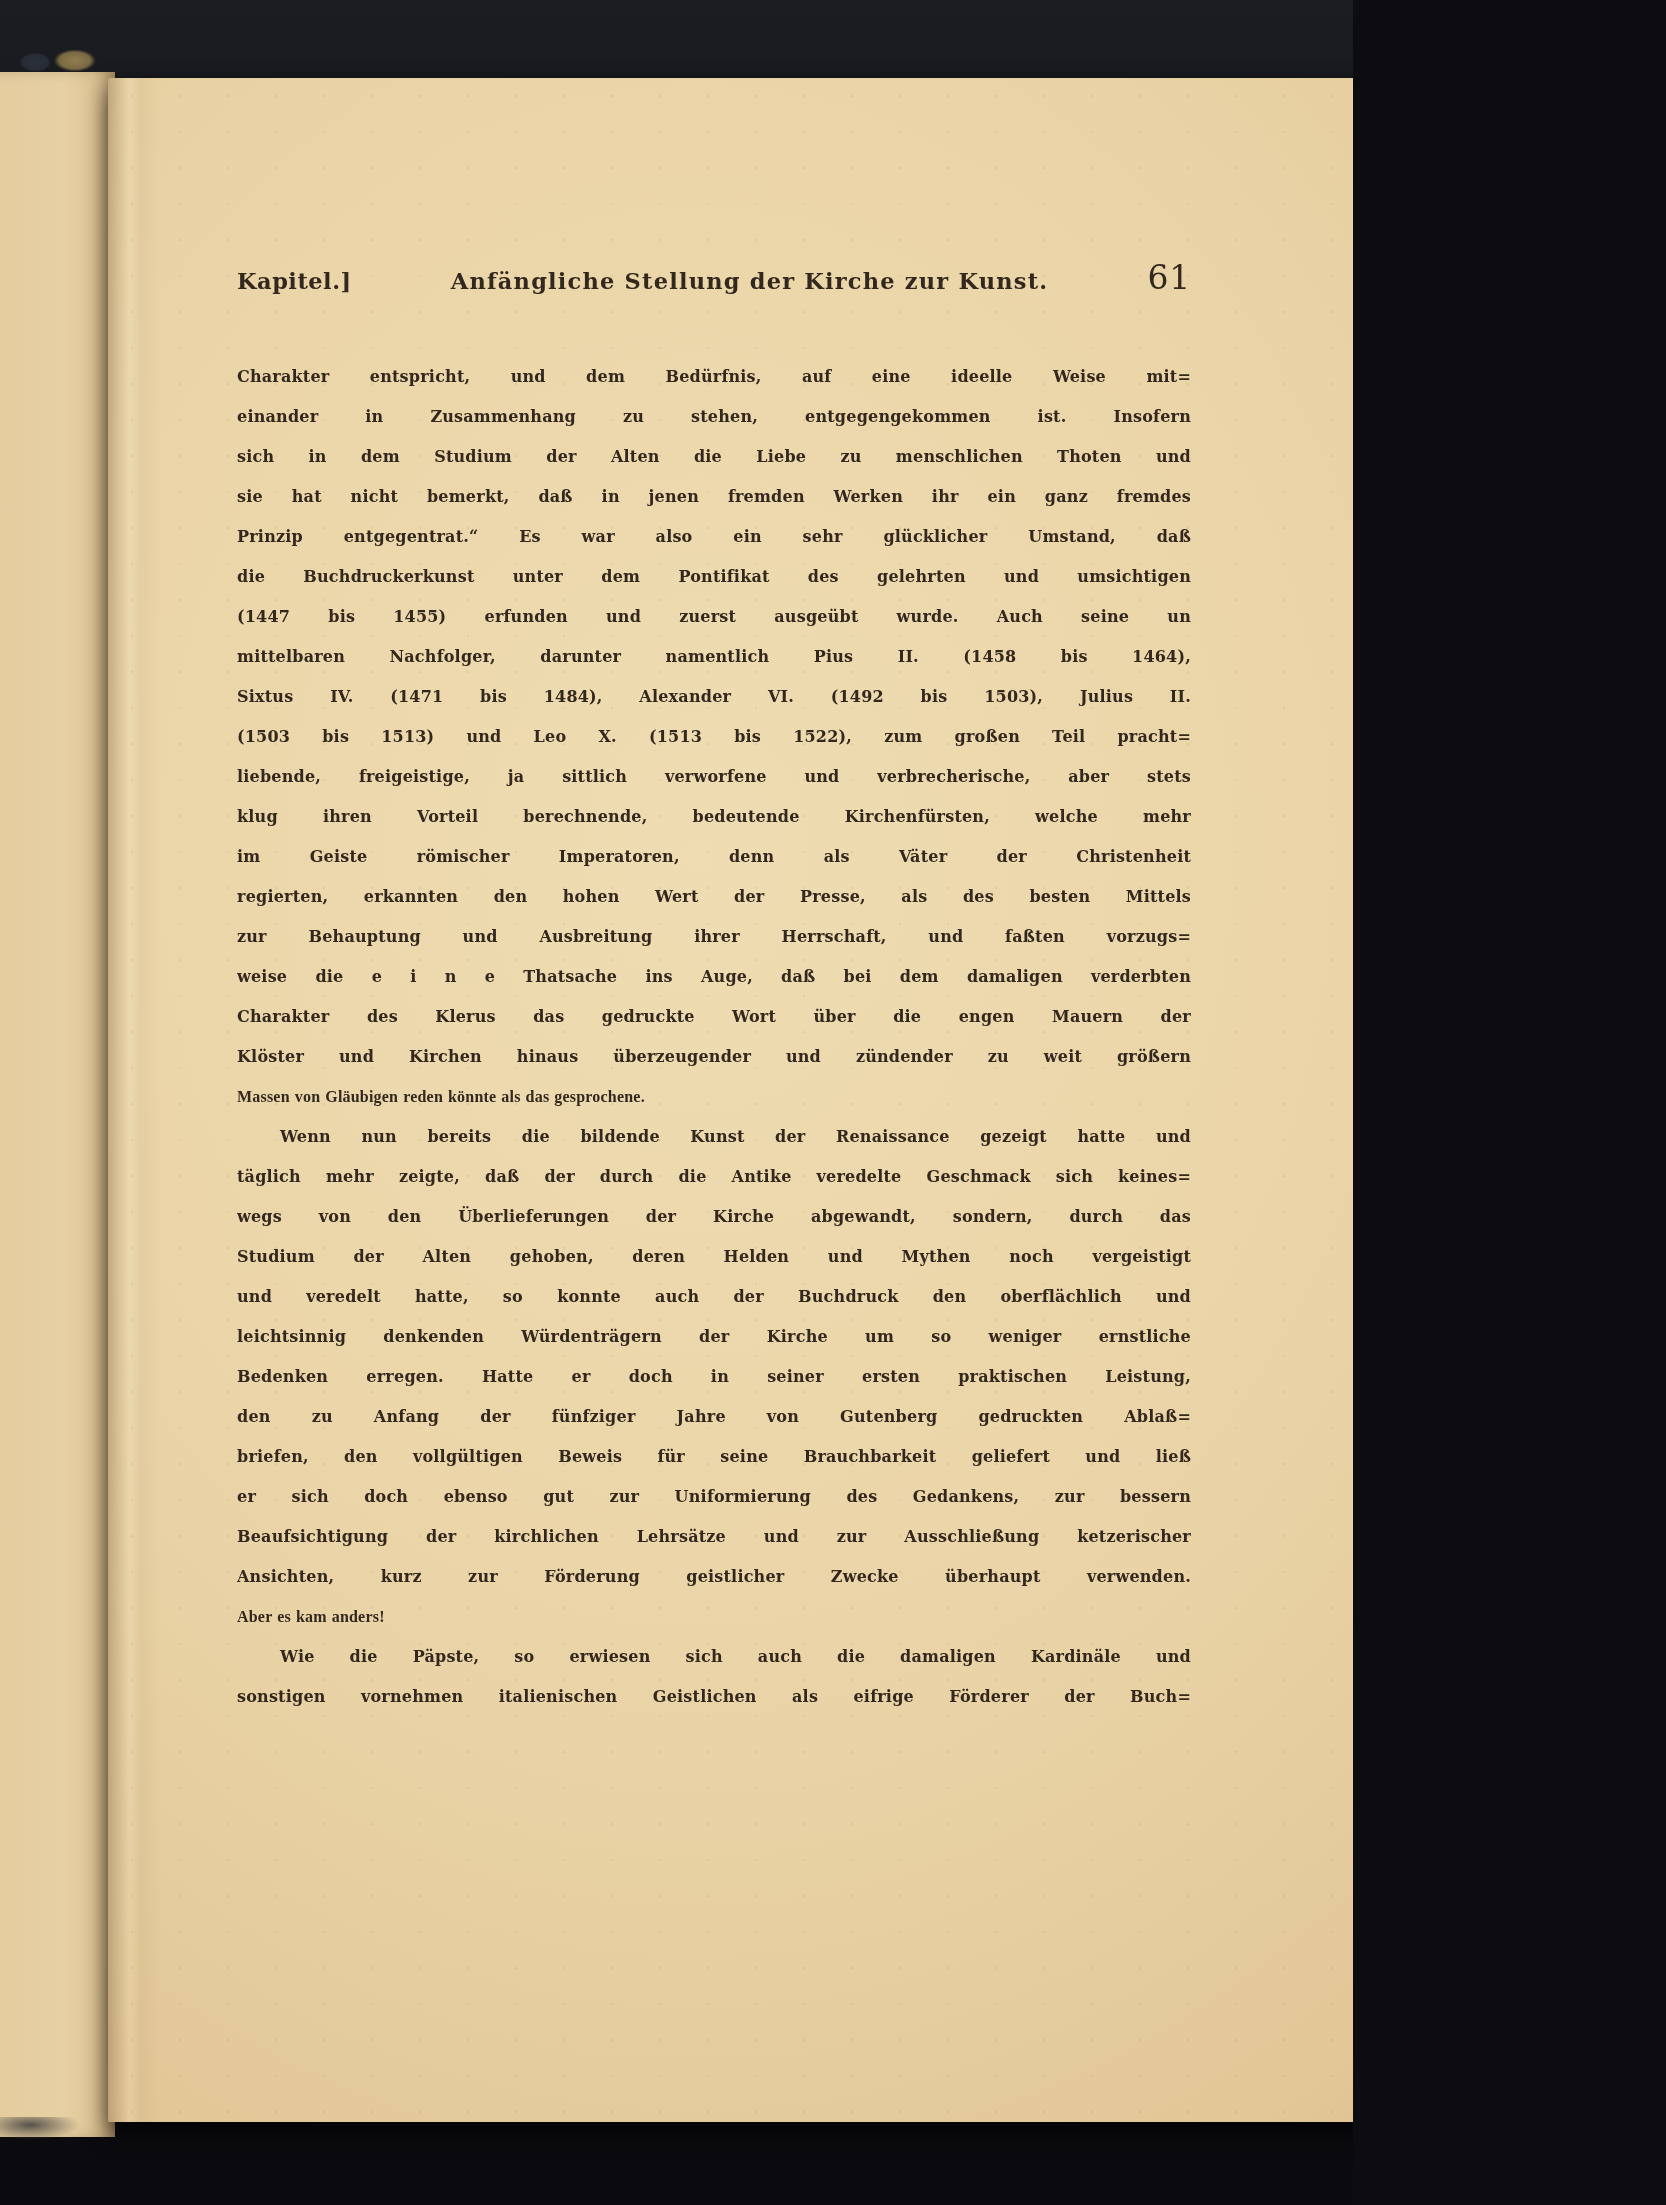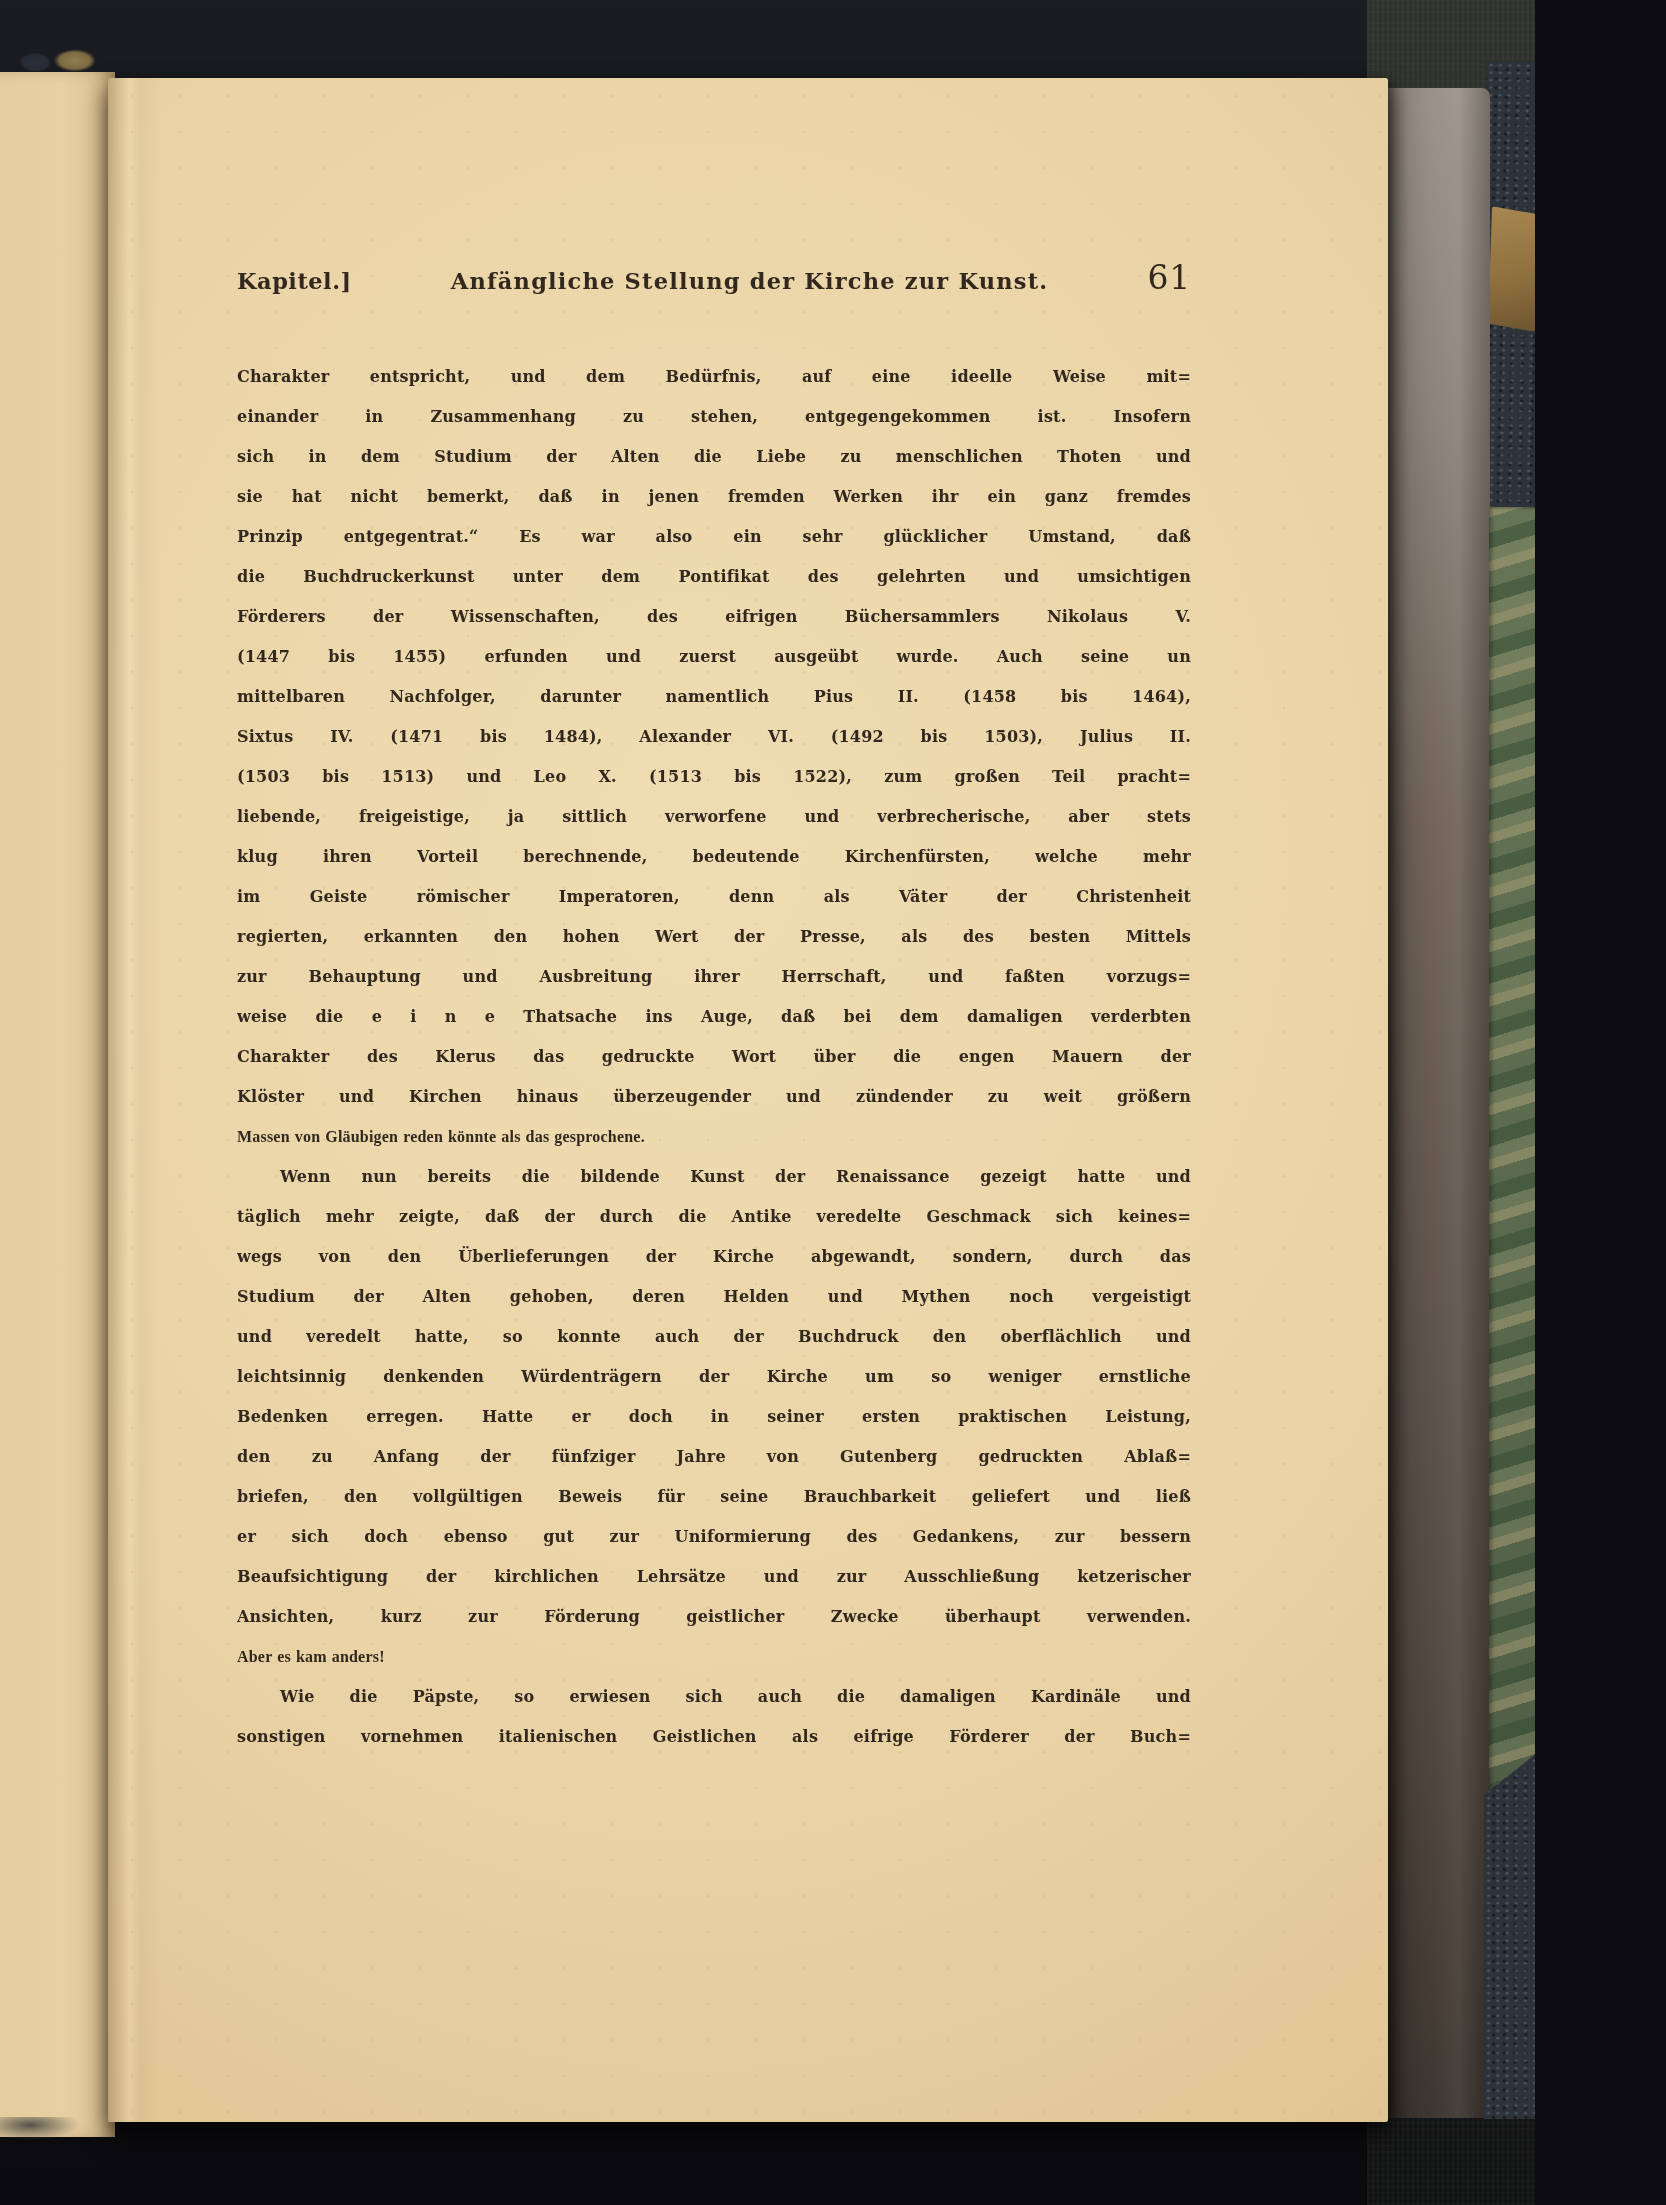--- a/index.html
+++ b/index.html
@@ -1,17 +1,17 @@
 <!DOCTYPE html>
 <html style="font-size:13.3px"><head>
 <meta charset="utf-8">
 <style>
   html,body{margin:0;padding:0;background:#0d0c10;}
   .scene{
-    position:relative;width:1535px;height:2205px;overflow:hidden;
+    position:relative;width:1353px;height:2205px;overflow:hidden;
     font-family:"DejaVu Serif","Liberation Serif",serif;
   }
   
   .bg{
     position:absolute;inset:0;
     background:linear-gradient(180deg,#1b1d22 0%,#17181c 8%,#131317 40%,#0e0d11 78%,#0b0a0e 100%);
   }
   .bg-cloth-right{
     position:absolute;left:1367px;top:0;width:300px;height:2205px;
     background:
@@ -143,21 +143,20 @@
       </div>
 
       <div class="bodytext">
 
         <div class="line">Charakter entspricht, und dem Bedürfnis, auf eine ideelle Weise mit=</div>
         <div class="line">einander in Zusammenhang zu stehen, entgegengekommen ist. Insofern</div>
         <div class="line">sich in dem Studium der Alten die Liebe zu menschlichen Thoten und</div>
         <div class="line">sie hat nicht bemerkt, daß in jenen fremden Werken ihr ein ganz fremdes</div>
         <div class="line">Prinzip entgegentrat.“ Es war also ein sehr glücklicher Umstand, daß</div>
         <div class="line">die Buchdruckerkunst unter dem Pontifikat des gelehrten und umsichtigen</div>
-        <div class="line">Förderers der Wissenschaften, des eifrigen Büchersammlers Nikolaus V.</div>
         <div class="line">(1447 bis 1455) erfunden und zuerst ausgeübt wurde. Auch seine un</div>
         <div class="line">mittelbaren Nachfolger, darunter namentlich Pius II. (1458 bis 1464),</div>
         <div class="line">Sixtus IV. (1471 bis 1484), Alexander VI. (1492 bis 1503), Julius II.</div>
         <div class="line">(1503 bis 1513) und Leo X. (1513 bis 1522), zum großen Teil pracht=</div>
         <div class="line">liebende, freigeistige, ja sittlich verworfene und verbrecherische, aber stets</div>
         <div class="line">klug ihren Vorteil berechnende, bedeutende Kirchenfürsten, welche mehr</div>
         <div class="line">im Geiste römischer Imperatoren, denn als Väter der Christenheit</div>
         <div class="line">regierten, erkannten den hohen Wert der Presse, als des besten Mittels</div>
         <div class="line">zur Behauptung und Ausbreitung ihrer Herrschaft, und faßten vorzugs=</div>
         <div class="line">weise die e i n e Thatsache ins Auge, daß bei dem damaligen verderbten</div>

